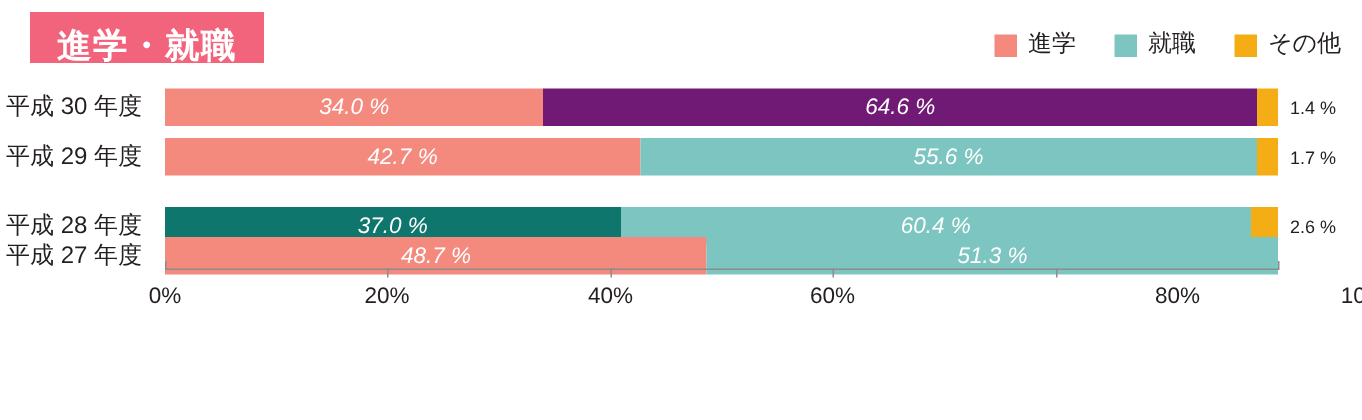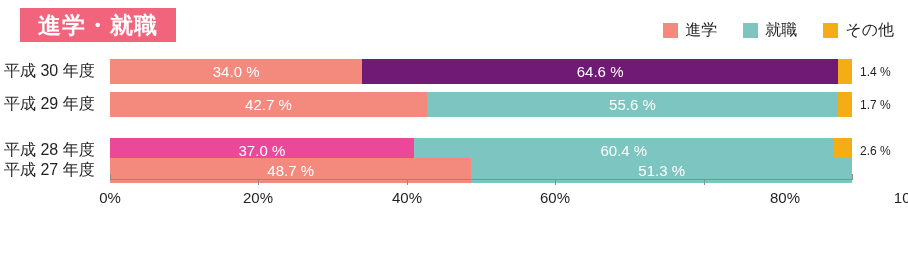--- a/index.html
+++ b/index.html
@@ -18,21 +18,21 @@
 
   
   #title-badge {
     position: absolute;
     left: 20px;
     top: 8px;
     width: 156px;
     height: 34px;
     background: #f2637c;
     display: flex;
-    align-items: center;
+    align-items: flex-end;
     justify-content: center;
   }
   #title-badge .title-text {
     color: #ffffff;
     font-size: 23px;
     font-weight: 700;
     letter-spacing: 1px;
     line-height: 1;
     white-space: nowrap;
   }
@@ -97,20 +97,21 @@
     height: 25px;
     display: flex;
     align-items: stretch;
   }
   .seg {
     position: relative;
     display: flex;
     align-items: center;
     justify-content: center;
     overflow: hidden;
+    font-style: italic;
   }
   .seg-label {
     font-size: 15px;
     color: #ffffff;
     white-space: nowrap;
     line-height: 1;
   }
   .outside-label {
     position: absolute;
     top: 0;
@@ -206,21 +207,21 @@
         <div class="seg" style="width: 411.166px; background: rgb(124, 197, 192);">
           <span class="seg-label">55.6 %</span>
         </div>
         <div class="seg" style="width: 14px; background: rgb(245, 173, 22);"></div>
       </div>
       <div class="outside-label" style="left: 860px;">1.7 %</div>
     </div>
     <div class="row" style="top: 86px;">
       <div class="row-label">平成 28 年度</div>
       <div class="bar" style="left: 110px; width: 742px;">
-        <div class="seg" style="width: 324px; background: #ec4899;">
+        <div class="seg" style="width: 324px; background: #0f766e;">
           <span class="seg-label">37.0 %</span>
         </div>
         <div class="seg" style="width: 448.168px; background: rgb(124, 197, 192);">
           <span class="seg-label">60.4 %</span>
         </div>
         <div class="seg" style="width: 19.292px; background: rgb(245, 173, 22);"></div>
       </div>
       <div class="outside-label" style="left: 860px;">2.6 %</div>
     </div>
     <div class="row" style="top: 106px;">

